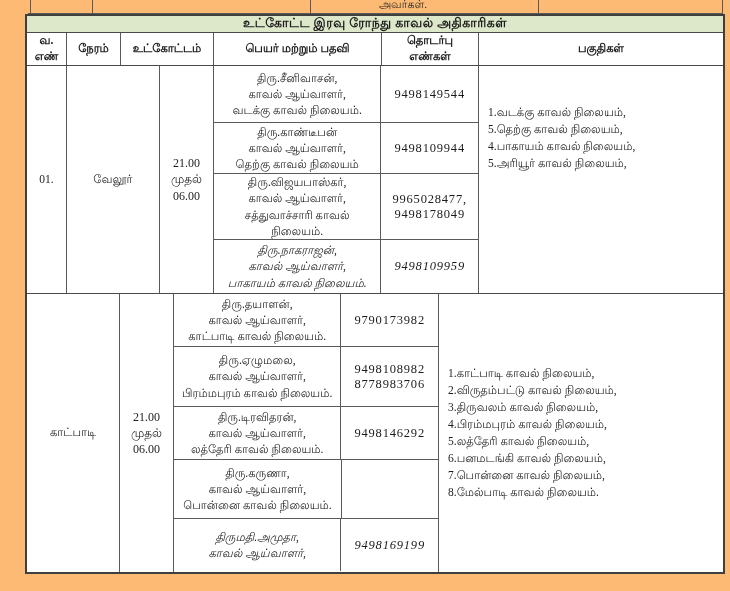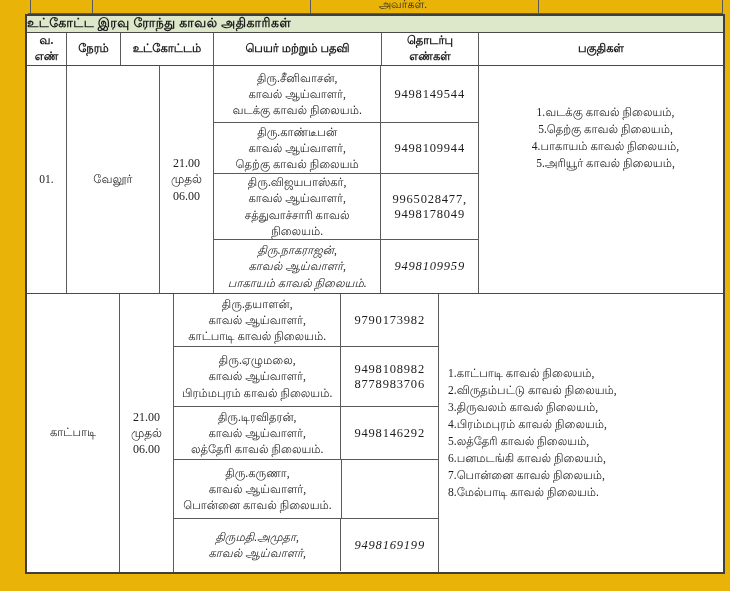--- a/index.html
+++ b/index.html
@@ -6,21 +6,21 @@
     margin: 0;
     padding: 0;
     background: #ffffff;
     font-family: "Liberation Serif", "DejaVu Serif", serif;
     color: #1c1c1c;
   }
   .sheet {
     position: relative;
     width: 730px;
     height: 591px;
-    background: #eab308;
+    background: #fdba74;
     overflow: hidden;
   }
   
   .prev-frag-vline {
     position: absolute;
     top: 0;
     width: 1px;
     height: 13px;
     background: #5a5a5a;
   }
@@ -52,21 +52,21 @@
     box-sizing: border-box;
     background: #fff;
   }
   .title-band {
     height: 17px;
     background: #dde8ca;
     border-bottom: 1px solid #4a4a4a;
     box-sizing: border-box;
     display: flex;
     align-items: center;
-    justify-content: flex-start;
+    justify-content: center;
     font-weight: bold;
     font-size: 12.5px;
     letter-spacing: 0.5px;
   }
   .hrow, .drow {
     display: flex;
     width: 100%;
     box-sizing: border-box;
   }
   .hrow { height: 33px; border-bottom: 1px solid #4a4a4a; }
@@ -134,21 +134,20 @@
     align-items: flex-start;
     justify-content: center;
     text-align: left;
     padding-left: 9px;
     font-size: 11.5px;
     line-height: 17px;
   }
   .areas-cell.top-biased {
     justify-content: flex-start;
     padding-top: 38px;
-    align-items: center;
   }
   .area-line { white-space: pre; }
   .time-cell { font-size: 12px; }
   .serial-cell { font-size: 11.5px; }
 </style>
 </head>
 <body>
 
 <div class="sheet">
 

